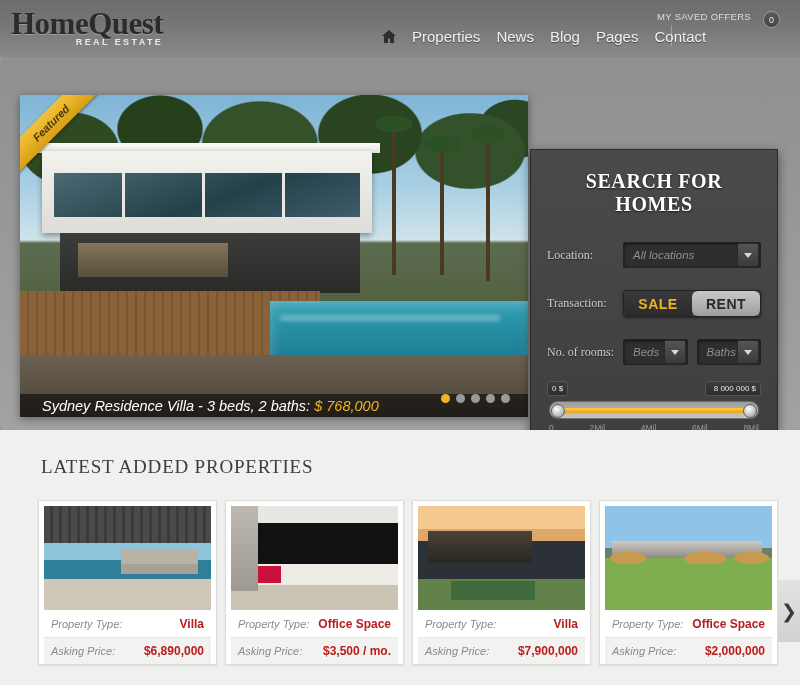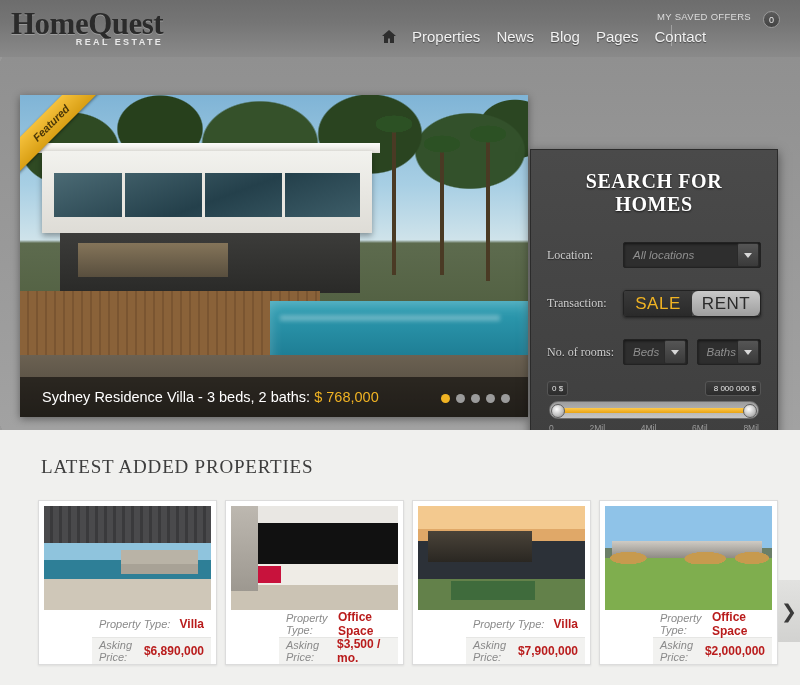--- a/index.html
+++ b/index.html
@@ -114,23 +114,23 @@
     background:radial-gradient(ellipse 28px 13px at 28px 13px,#2c5124 65%,transparent 66%); }
   .featured-ribbon {
     position:absolute; left:-34px; top:16px; width:130px; height:24px;
     background:linear-gradient(180deg,#f5c13c,#d99f14);
     transform:rotate(-45deg);
     display:flex; align-items:center; justify-content:center;
     color:#4a3708; font-size:11px; font-style:italic; font-weight:700;
     box-shadow:0 1px 3px rgba(0,0,0,.45); z-index:4;
   }
   .hero-caption-bar {
-    position:absolute; left:0; right:0; bottom:0; height:40px;
+    position:absolute; left:0; right:0; bottom:0; height:23px;
     background:rgba(0,0,0,.55);
-    display:flex; align-items:center; padding:0 22px; z-index:3;
+    display:flex; align-items:center; padding:0 22px; z-index:3;font-style:italic;
   }
   .hero-caption { color:#fff; font-size:14.5px; }
   .hero-caption .price { color:#f0b323; }
   .hero-dots { position:absolute; right:18px; bottom:14px; display:flex; gap:6px; z-index:4; }
   .hero-dots i { width:9px; height:9px; border-radius:50%; background:#9b9b9b; display:block;}
   .hero-dots i.on { background:#f0b323; }
 
   
   .search-panel {
     position:absolute; right:22px; top:92px; width:248px; height:343px;
@@ -164,21 +164,21 @@
     display:flex; align-items:center; justify-content:center;
   }
   .caret { width:0;height:0;border-left:4px solid transparent;border-right:4px solid transparent;border-top:5px solid #d8d8d8; }
 
   .toggle {
     flex:1; height:27px; display:flex;
     border:1px solid #222; border-radius:3px; overflow:hidden;
     box-shadow:0 1px 3px rgba(0,0,0,.5);
   }
   .toggle div { flex:1; display:flex; align-items:center; justify-content:center;
-    font-size:17px; font-weight:400; letter-spacing:.5px; }
+    font-size:14px; font-weight:700; letter-spacing:.5px; }
   .tg-on { background:linear-gradient(180deg,#3a3a3a,#2a2a2a); color:#f0b323; }
   .tg-off{ background:linear-gradient(180deg,#c9c9c9,#9e9e9e); color:#2a2a2a;border-radius:6px; }
 
   .rooms { flex:1; display:flex; gap:9px; }
   .rooms .sel { flex:1; }
 
   .slider-area { margin:6px 2px 0; position:relative; height:54px; }
   .track-outer {
     position:absolute; left:0; right:0; top:14px; height:18px;
     background:linear-gradient(180deg,#9d9d9d,#c6c6c6);
@@ -215,21 +215,21 @@
     font-size:19px; font-weight:400; color:#3d3d3d;
     letter-spacing:.8px; margin-left:25px; margin-bottom:22px;
   }
   .cards { display:flex; gap:8px; padding:0 22px; }
   .card {
     width:180px; background:#fff;
     border:1px solid #dcdcdc; padding:5px 5px 0;
     box-shadow:0 1px 2px rgba(0,0,0,.08);
   }
   .card-img { width:100%; height:104px; overflow:hidden; position:relative; }
-  .crow { display:flex; align-items:center; justify-content:space-between; height:27px; padding:0 7px;margin-left:48px; }
+  .crow { display:flex; align-items:center; justify-content:space-between; height:27px; padding:0 7px; }
   .crow.alt { background:#f2f2f0; border-top:1px solid #e6e6e4; }
   .ck { font-size:11px; color:#8a8a8a; font-style:italic; }
   .cv { font-size:12px; color:#b91c1c; font-weight:700; }
   .carousel-next {
     position:absolute; right:0; top:150px; width:22px; height:62px;
     background:linear-gradient(180deg,#e2e2e0,#d2d2d0);
     display:flex; align-items:center; justify-content:center;
     color:#3a3a3a; font-size:19px; cursor:pointer;
   }
 

